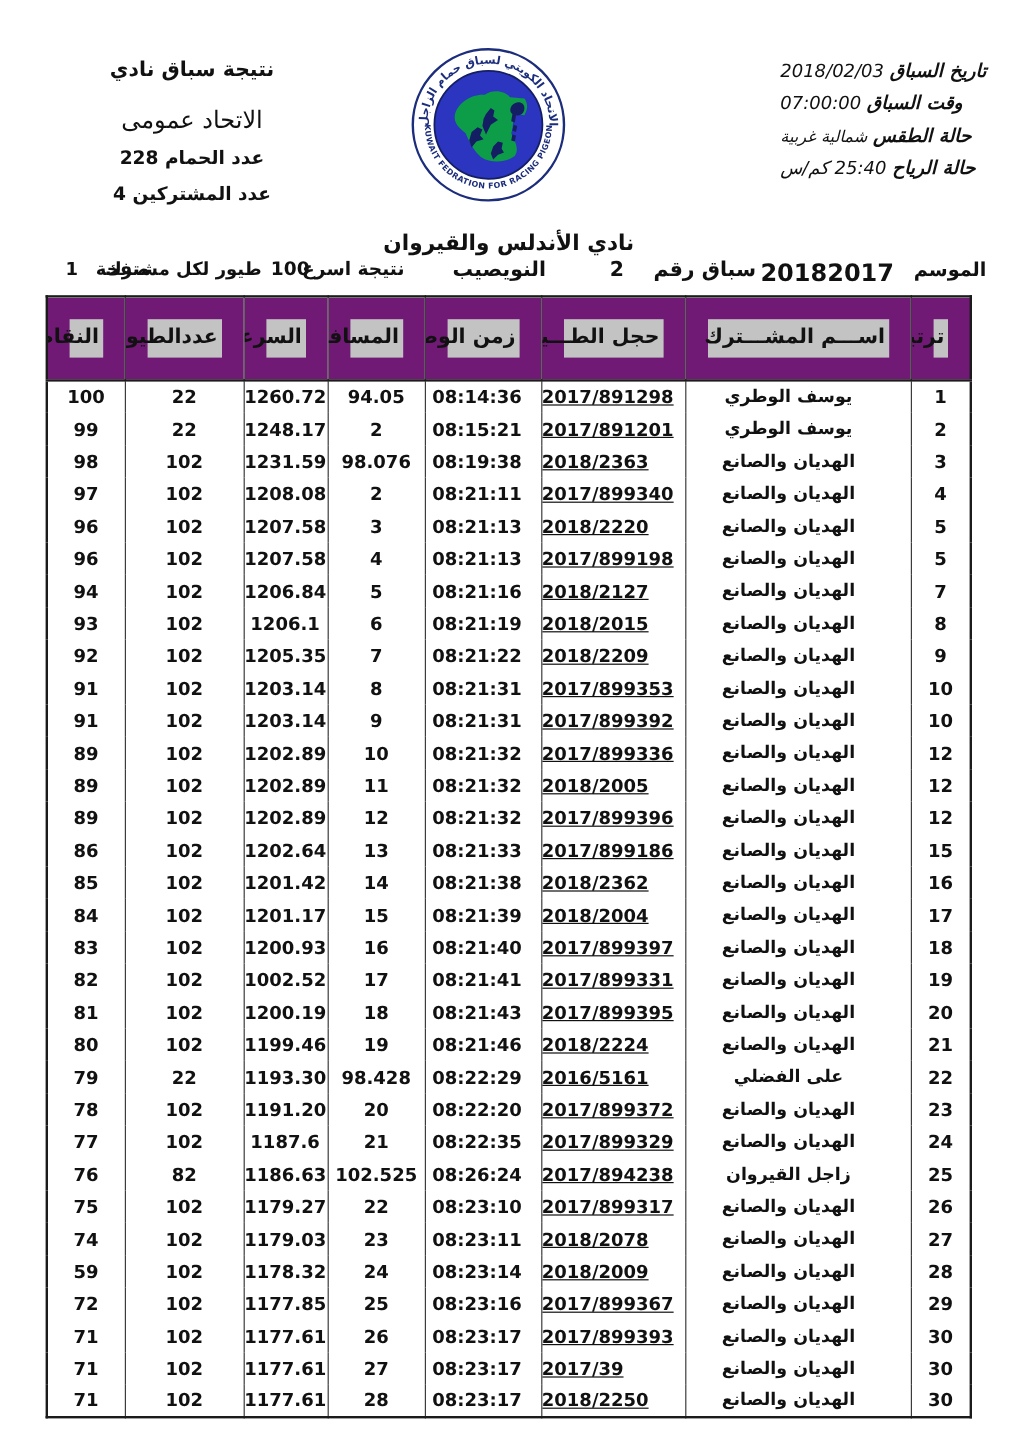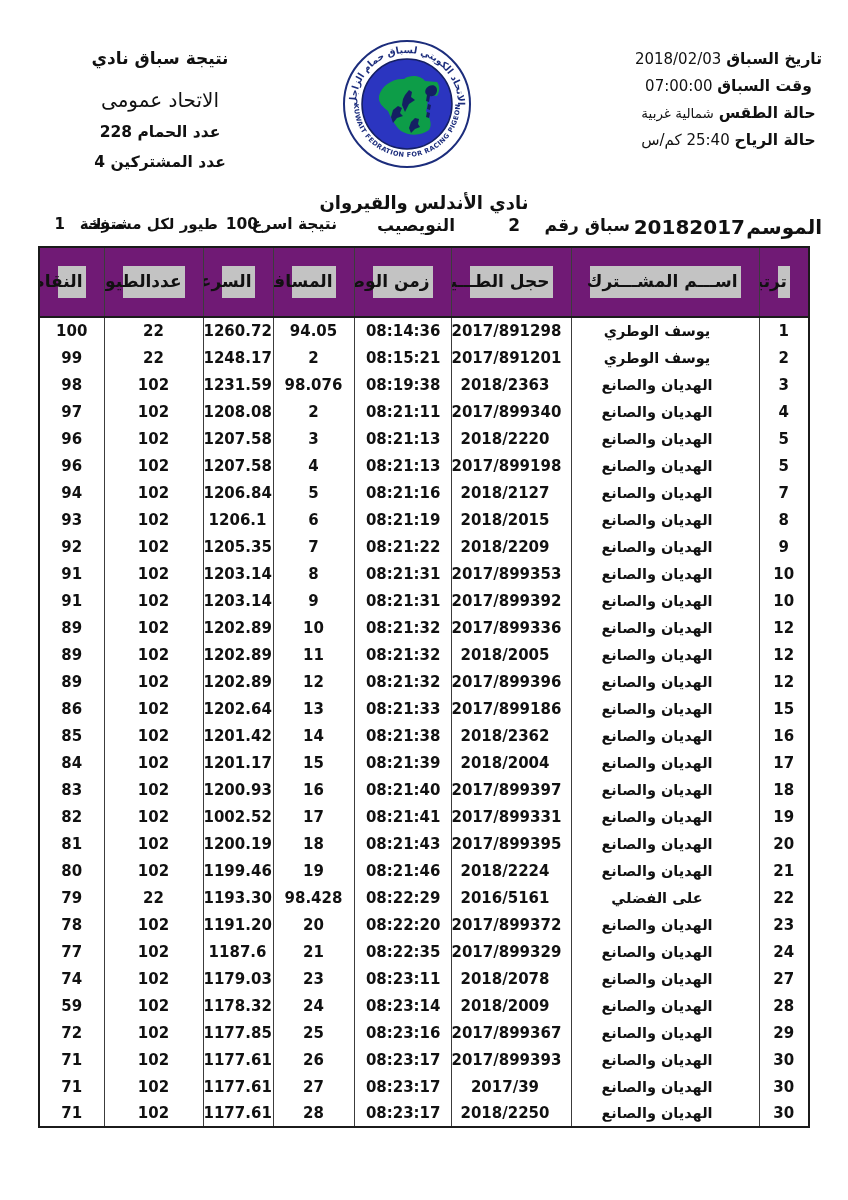--- a/index.html
+++ b/index.html
@@ -9,32 +9,32 @@
 
   
   .info-left { position:absolute; left:40px; top:32px; width:240px; text-align:center; direction:rtl; }
   .info-left .t1 { font-weight:bold; font-size:17px; margin-bottom:20px; }
   .info-left .t2 { font-size:20px; margin-bottom:11px; letter-spacing:0.5px; }
   .info-left .t3 { font-weight:bold; font-size:15.5px; margin-bottom:12px; }
   .info-left .t4 { font-weight:bold; font-size:15.5px; }
 
   .logo-wrap { position:absolute; left:341px; top:22px; width:132px; height:132px; }
 
-  .info-right { position:absolute; right:26px; top:34px; direction:rtl; text-align:center; }
+  .info-right { position:absolute; right:26px; top:34px; direction:rtl; text-align:left;font-style:italic; }
   .info-right .line { margin-bottom:9px; font-size:15px; white-space:nowrap; }
   .info-right .lbl { font-weight:bold; font-size:15.5px; }
   .info-right .val { font-size:15px; }
   .info-right .val-sm { font-size:13.5px; }
 
   
   .club-title { position:absolute; top:176px; left:0; width:100%; text-align:center;
                 font-weight:bold; font-size:18px; direction:rtl; }
   .season-row { position:absolute; top:199px; left:0; width:100%; height:28px; direction:rtl; }
   .season-row span { position:absolute; top:0; font-weight:bold; white-space:nowrap; }
-  .s-season   { right:26px;  font-size:20px; }
+  .s-season   { right:26px;  font-size:16px; }
   .s-seasonval{ right:103px; font-size:20px; }
   .s-racelbl  { right:218px; font-size:17px; }
   .s-racenum  { right:328px; font-size:17px; top:2px; }
   .s-location { right:393px; font-size:17px; }
   .s-resultlbl{ right:511px; font-size:15.5px; top:2px; }
   .s-resultnum{ right:590px; font-size:15.5px; top:2px; }
   .s-perpart  { right:630px; font-size:15px;  top:2px; }
   .s-pagelbl  { right:723px; font-size:15px;  top:2px; }
   .s-pagenum  { right:783px; font-size:15px;  top:2px; }
 
@@ -47,22 +47,22 @@
   .results thead tr { border-bottom:2px solid #1b1b1b; }
   .results th { background:#701a75; padding:18px; vertical-align:middle; }
   .results th .hc { display:block; background:#c3c3c3; padding:5px 3px 7px;
                     font-weight:bold; font-size:17px; direction:rtl; text-align:center; }
   .results tbody td { font-weight:bold; font-size:15px; padding:4px 0 3.2px; height:27px; }
 
   .c-points   { text-align:center; }
   .c-birds    { text-align:center; }
   .c-speed    { text-align:right; padding-right:6px !important; direction:ltr; }
   .c-distance { text-align:center; direction:ltr; }
-  .c-arrival  { text-align:right; padding-right:10px !important; direction:ltr; }
-  .c-ring     { text-align:center; padding-right:12px !important; direction:ltr; }
+  .c-arrival  { text-align:center; padding-right:10px !important; direction:ltr; }
+  .c-ring     { text-align:left; padding-right:12px !important; direction:ltr;text-decoration:underline; }
   .c-name     { text-align:center; padding-right:16px !important; direction:rtl; font-size:14.5px !important; }
   .c-rank     { text-align:center; }
 </style>
 </head>
 <body>
 
 <div class="page">
 
   <div class="info-left">
     <div class="t1">نتيجة سباق نادي</div>
@@ -431,21 +431,41 @@
           <td class="c-points">77</td>
           <td class="c-birds">102</td>
           <td class="c-speed">1187.6</td>
           <td class="c-distance">21</td>
           <td class="c-arrival">08:22:35</td>
           <td class="c-ring">2017/899329</td>
           <td class="c-name">الهديان والصانع</td>
           <td class="c-rank">24</td>
         </tr>
 
-
+        <tr>
+          <td class="c-points">76</td>
+          <td class="c-birds">82</td>
+          <td class="c-speed">1186.63</td>
+          <td class="c-distance">102.525</td>
+          <td class="c-arrival">08:26:24</td>
+          <td class="c-ring">2017/894238</td>
+          <td class="c-name">زاجل القيروان</td>
+          <td class="c-rank">25</td>
+        </tr>
+
+        <tr>
+          <td class="c-points">75</td>
+          <td class="c-birds">102</td>
+          <td class="c-speed">1179.27</td>
+          <td class="c-distance">22</td>
+          <td class="c-arrival">08:23:10</td>
+          <td class="c-ring">2017/899317</td>
+          <td class="c-name">الهديان والصانع</td>
+          <td class="c-rank">26</td>
+        </tr>
 
         <tr>
           <td class="c-points">74</td>
           <td class="c-birds">102</td>
           <td class="c-speed">1179.03</td>
           <td class="c-distance">23</td>
           <td class="c-arrival">08:23:11</td>
           <td class="c-ring">2018/2078</td>
           <td class="c-name">الهديان والصانع</td>
           <td class="c-rank">27</td>

